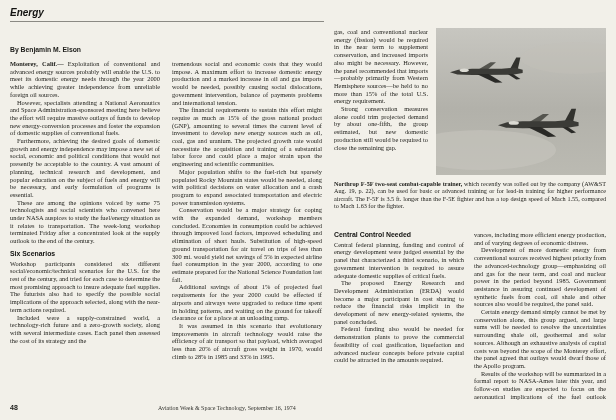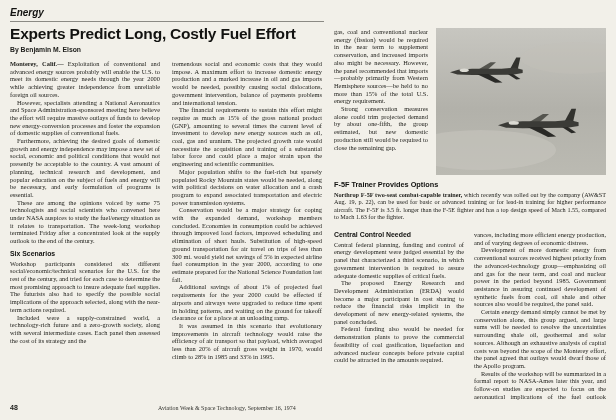--- a/index.html
+++ b/index.html
@@ -61,21 +61,20 @@
     position:absolute; left:158px; top:405px; font-size:6px; color:#33332f;
   }
 </style>
 </head>
 <body>
 
 <div class="page">
 
   <div class="section-label">Energy</div>
   <div class="section-rule"></div>
-  <h1 class="headline">Experts Predict Long, Costly Fuel Effort</h1>
   <div class="byline">By Benjamin M. Elson</div>
 
   <div class="col" id="col1">
     <p class="noindent"><span class="dateline">Monterey, Calif.—</span><span> Exploitation of conventional and advanced energy sources probably will enable the U.S. to meet its domestic energy needs through the year 2000 while achieving greater independence from unreliable foreign oil sources.</span></p>
     <p>However, specialists attending a National Aeronautics and Space Administration-sponsored meeting here believe the effort will require massive outlays of funds to develop new energy-conversion processes and foster the expansion of domestic supplies of conventional fuels.</p>
     <p>Furthermore, achieving the desired goals of domestic growth and energy independence may impose a new set of social, economic and political conditions that would not presently be acceptable to the country. A vast amount of planning, technical research and development, and popular education on the subject of fuels and energy will be necessary, and early formulation of programs is essential.</p>
     <p>These are among the opinions voiced by some 75 technologists and social scientists who convened here under NASA auspices to study the fuel/energy situation as it relates to transportation. The week-long workshop terminated Friday after a concentrated look at the supply outlook to the end of the century.</p>
     <div class="subhead">Six Scenarios</div>
     <p class="noindent">Workshop participants considered six different social/economic/technical scenarios for the U.S. for the rest of the century, and tried for each case to determine the most promising approach to insure adequate fuel supplies. The futurists also had to specify the possible social implications of the approach selected, along with the near-term actions required.</p>
     <p>Included were a supply-constrained world, a technology-rich future and a zero-growth society, along with several intermediate cases. Each panel then assessed the cost of its strategy and the</p>
@@ -114,21 +113,20 @@
       </defs>
       <rect width="170" height="147" fill="url(#sky)"></rect>
       <ellipse cx="45" cy="122" rx="75" ry="20" fill="#c8c7c0" opacity="0.55"></ellipse>
       <ellipse cx="140" cy="30" rx="55" ry="16" fill="#c2c1ba" opacity="0.4"></ellipse>
       <use href="#jet" transform="translate(14,36) scale(0.92)"></use>
       <use href="#jet" transform="translate(62,88) scale(1.02)"></use>
     </svg>
   </figure>
 
   <div class="caption-block">
-    <div class="caption-title">F-5F Trainer Provides Options</div>
     <p class="caption-text"><span class="caption-lead">Northrop F-5F two-seat combat-capable trainer,</span><span> which recently was rolled out by the company (AW&amp;ST Aug. 19, p. 22), can be used for basic or advanced training or for lead-in training for higher performance aircraft. The F-5F is 3.5 ft. longer than the F-5E fighter and has a top design speed of Mach 1.55, compared to Mach 1.63 for the fighter.</span></p>
   </div>
 
   <div class="col" id="col3bot">
     <div class="subhead" style="margin-top:0;">Central Control Needed</div>
     <p class="noindent">Central federal planning, funding and control of energy development were judged essential by the panel that characterized a third scenario, in which government intervention is required to assure adequate domestic supplies of critical fuels.</p>
     <p>The proposed Energy Research and Development Administration (ERDA) would become a major participant in cost sharing to reduce the financial risks implicit in the development of new energy-related systems, the panel concluded.</p>
     <p>Federal funding also would be needed for demonstration plants to prove the commercial feasibility of coal gasification, liquefaction and advanced nuclear concepts before private capital could be attracted in the amounts required.</p>
   </div>
 

